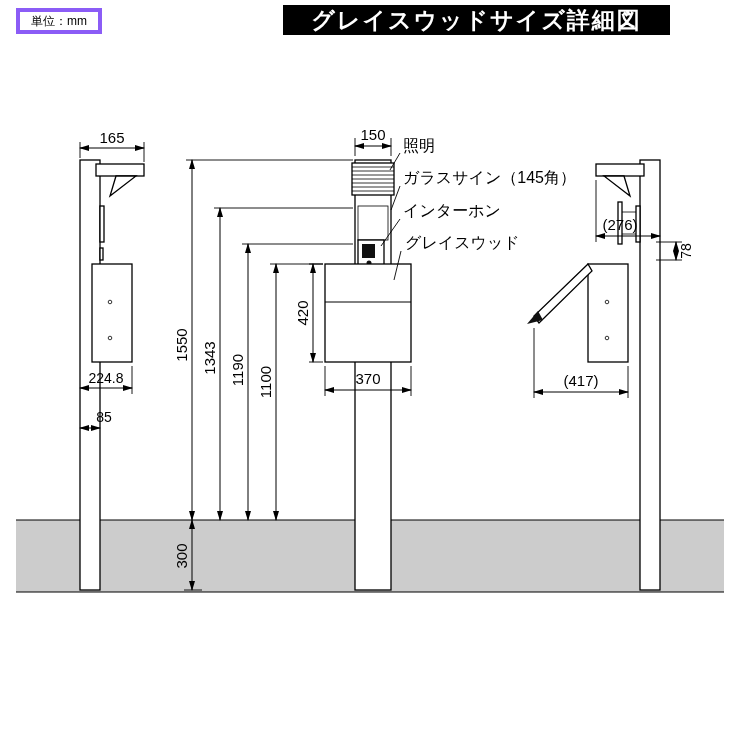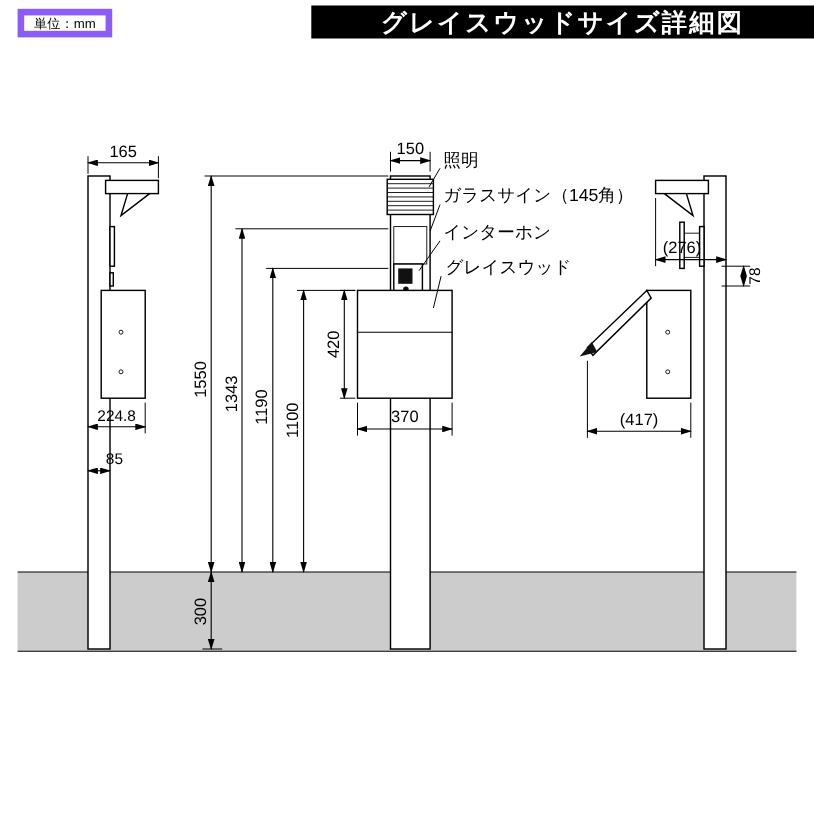--- a/index.html
+++ b/index.html
@@ -1,23 +1,23 @@
 <!DOCTYPE html>
 <html><head>
 <meta charset="utf-8">
 <style>
   html,body{margin:0;padding:0;background:#fff;}
   body{width:740px;height:740px;position:relative;font-family:"Liberation Sans",sans-serif;}
   .unit-box{
     position:absolute;left:16px;top:8px;width:86px;height:26px;
-    border:6px solid #8b5cf6;box-sizing:border-box;background:#fff;
+    border:4px solid #8b5cf6;box-sizing:border-box;background:#fff;
     font-size:12px;display:flex;align-items:center;justify-content:center;color:#000;
   }
   .title-bar{
-    position:absolute;left:283px;top:5px;width:457px;height:30px;background:#000;
+    position:absolute;left:283px;top:5px;width:387px;height:30px;background:#000;
     color:#fff;display:flex;align-items:center;justify-content:center;
     font-size:23px;font-weight:bold;letter-spacing:2px;
   }
   svg{position:absolute;left:0;top:0;}
   .part{fill:#fff;stroke:#000;stroke-width:1.3;stroke-linejoin:miter;}
   .thin{fill:none;stroke:#000;stroke-width:0.8;}
   .dim{stroke:#000;stroke-width:1;fill:none;}
   .ext{stroke:#000;stroke-width:0.9;fill:none;}
   .t{font-size:14px;fill:#000;font-family:"Liberation Sans",sans-serif;}
   .t15{font-size:15px;}

